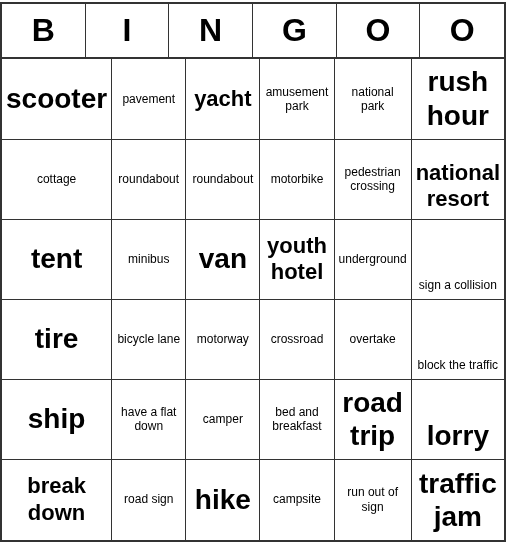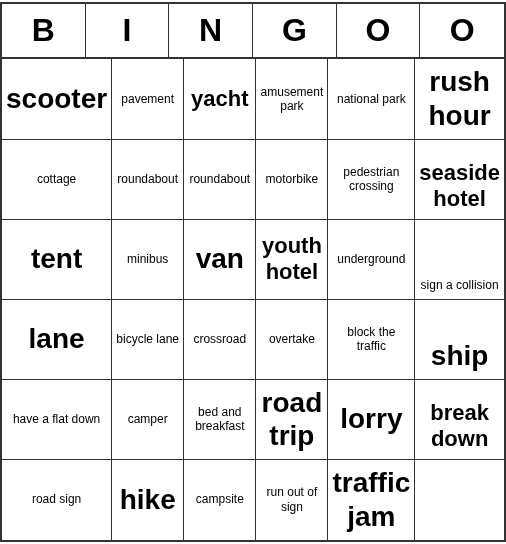--- a/index.html
+++ b/index.html
@@ -102,45 +102,48 @@
       <div class="cell">
         <span class="cell-text size-sm">roundabout</span>
       </div>
       <div class="cell">
         <span class="cell-text size-sm">motorbike</span>
       </div>
       <div class="cell">
         <span class="cell-text size-xs">pedestrian crossing</span>
       </div>
       <div class="cell">
-        <span class="cell-text size-lg">seaside hotel</span>
+        <span class="cell-text size-lg">national resort</span>
       </div>
       <div class="cell">
         <span class="cell-text size-xl">tent</span>
       </div>
       <div class="cell">
         <span class="cell-text size-sm">minibus</span>
       </div>
       <div class="cell">
         <span class="cell-text size-xl">van</span>
       </div>
       <div class="cell">
         <span class="cell-text size-lg">youth hotel</span>
       </div>
       <div class="cell">
         <span class="cell-text size-xs">underground</span>
       </div>
       <div class="cell">
         <span class="cell-text size-md">sign a collision</span>
       </div>
       <div class="cell">
-        <span class="cell-text size-xl">lane</span>
+        <span class="cell-text size-xl">tire</span>
       </div>
       <div class="cell">
         <span class="cell-text size-sm">bicycle lane</span>
+      </div>
+      <div class="cell">
+        <span class="cell-text size-sm">motorway</span>
       </div>
       <div class="cell">
         <span class="cell-text size-sm">crossroad</span>
       </div>
       <div class="cell">
         <span class="cell-text size-sm">overtake</span>
       </div>
       <div class="cell">
         <span class="cell-text size-sm">block the traffic</span>
       </div>

